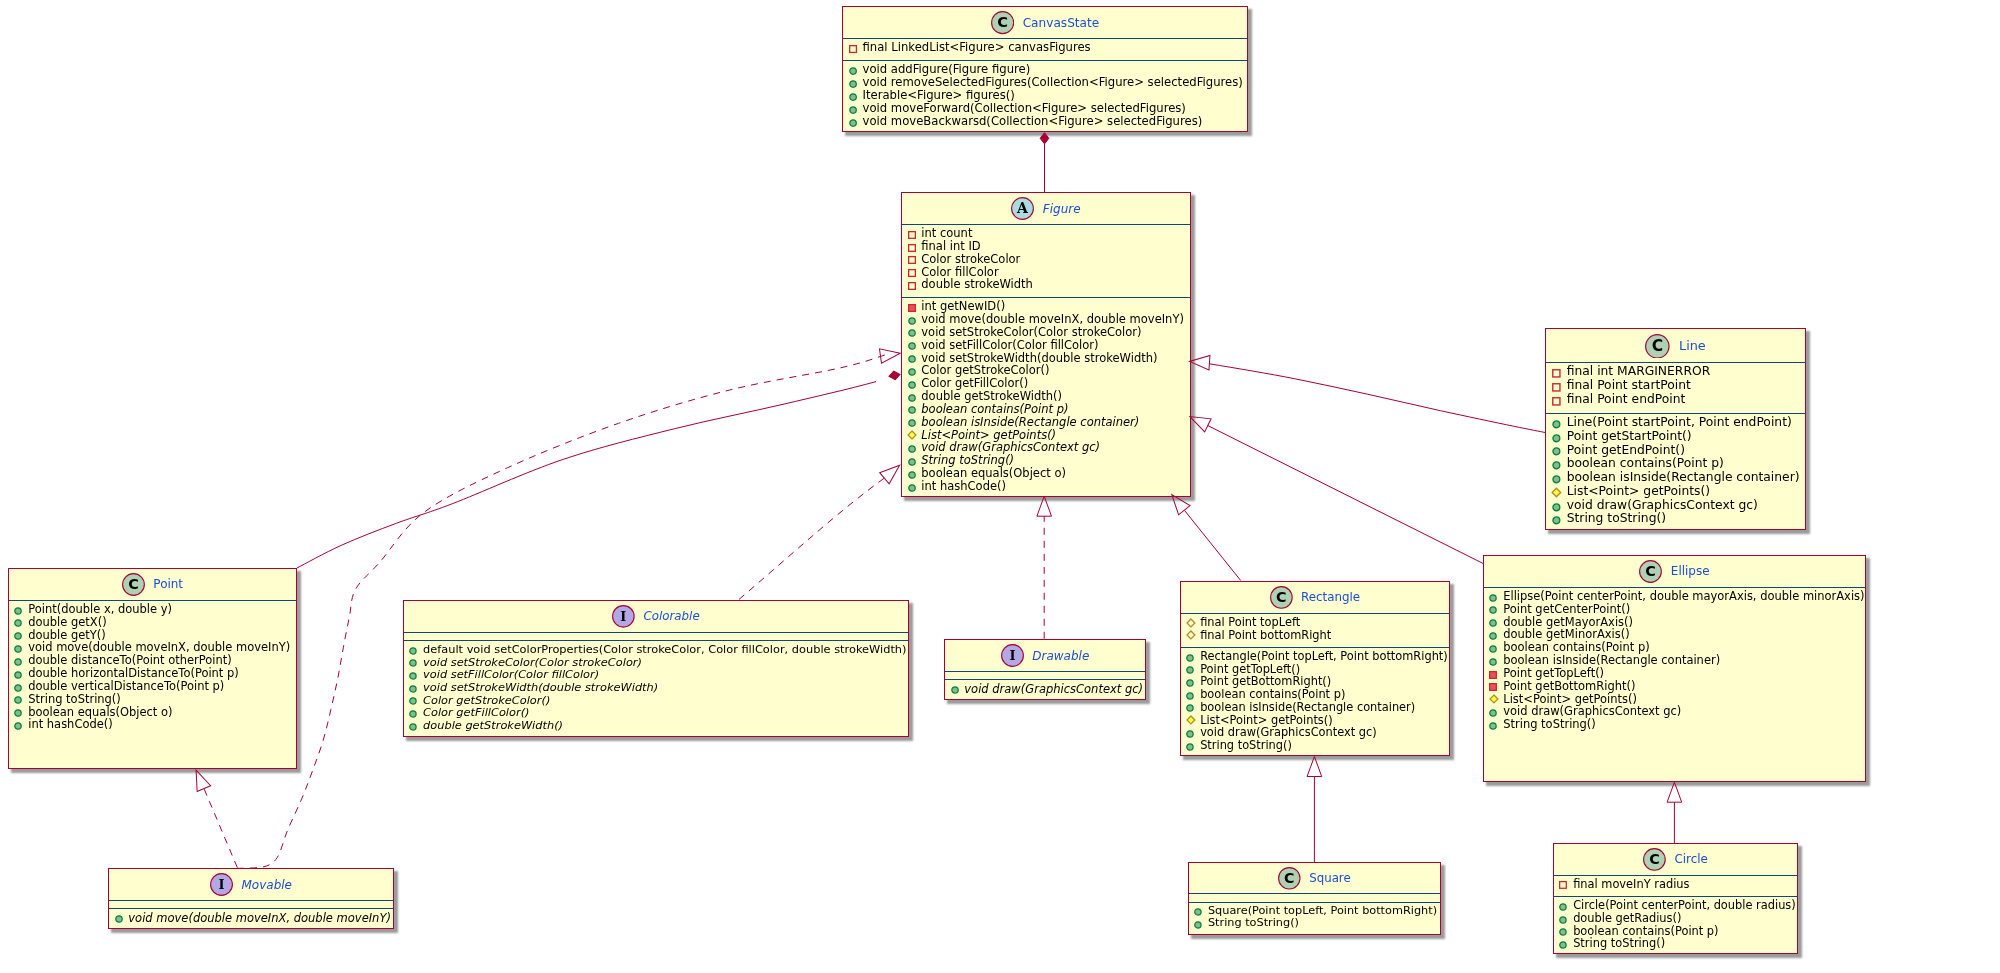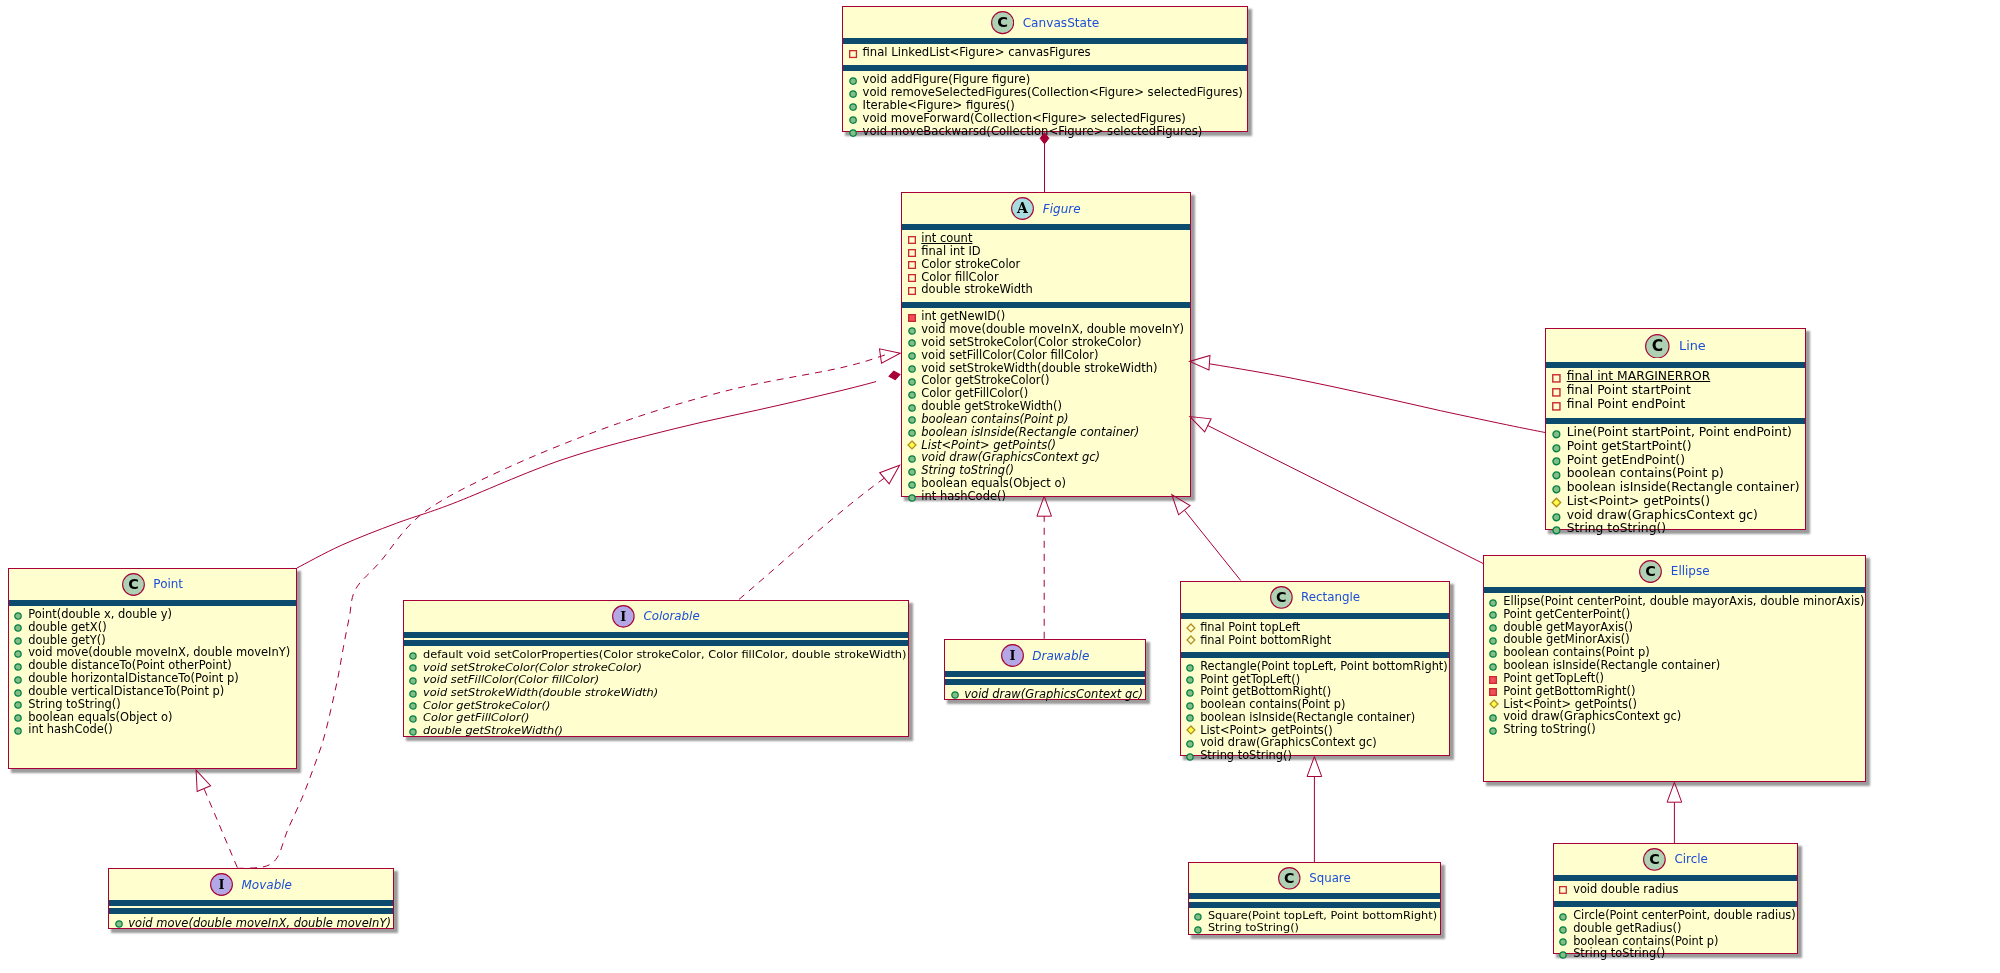--- a/index.html
+++ b/index.html
@@ -9,27 +9,27 @@
        -webkit-font-smoothing:antialiased;}
   #canvas{position:relative;width:2000px;height:973px;}
   svg.links{position:absolute;left:0;top:0;width:2000px;height:973px;overflow:visible;}
   .cls{position:absolute;box-sizing:border-box;border:1px solid #A80036;
        background:#FEFECE;box-shadow:3px 3px 2px 0.5px rgba(155,155,155,1);}
   .cls{--s:1;}
   .cls .hdr{height:calc(31px * var(--s));display:flex;align-items:center;justify-content:center;
             box-sizing:border-box;padding-top:calc(0.7px * var(--s));}
   .cls .hdr .ttl{font-size:calc(12px * var(--s));color:#1d4ed8;white-space:nowrap;line-height:calc(12px * var(--s));}
   .cls .hdr .ttl.it{font-style:italic;}
-  .cmp{border-top:6px solid #0c4a6e;padding:calc(3.3px * var(--s)) 0 calc(4.5px * var(--s)) 0;box-sizing:border-box;}
+  .cmp{border-top:1px solid #0c4a6e;padding:calc(3.3px * var(--s)) 0 calc(4.5px * var(--s)) 0;box-sizing:border-box;}
   .cmp.empty{height:calc(8.4px * var(--s));padding:0;}
   .row{height:calc(12.85px * var(--s));line-height:calc(12.85px * var(--s));font-size:calc(11.5px * var(--s));color:#000;
        white-space:nowrap;position:relative;padding-left:calc(19.3px * var(--s));}
   .row .txt{position:relative;top:calc(-1.2px * var(--s));}
   .row .txt.it{font-style:italic;}
-  .row .txt.st{text-decoration:underline;}
+  .row .txt.st{}
   .mk{position:absolute;top:50%;}
   .mk.m10{width:calc(10px * var(--s));height:calc(10px * var(--s));margin-top:calc(-5px * var(--s));left:calc(4.5px * var(--s));}
   .mk.m12{width:calc(12px * var(--s));height:calc(12px * var(--s));margin-top:calc(-6.8px * var(--s));left:calc(3.9px * var(--s));}
   .icn{display:inline-block;vertical-align:middle;margin-right:calc(8.5px * var(--s));width:calc(23px * var(--s));height:calc(23px * var(--s));}
 </style>
 </head>
 <body>
 
 <div id="canvas">
 
@@ -396,21 +396,21 @@
   <div class="hdr">
     <svg class="icn" width="23" height="23" viewBox="0 0 23 23">
           <circle cx="11.5" cy="11.5" r="10.9" fill="#ADD1B2" stroke="#A80036" stroke-width="1.1"></circle>
           <text x="11.5" y="16.2" font-family="DejaVu Sans, sans-serif" font-size="14.5" font-weight="bold" text-anchor="middle" fill="#000">C</text>
         </svg>
     <span class="ttl">Circle</span>
   </div>
   <div class="cmp">
     <div class="row"><svg class="mk m10" width="10" height="10" viewBox="0 0 10 10">
             <rect x="1.65" y="1.65" width="6.7" height="6.7" fill="none" stroke="#C82930" stroke-width="1.3"></rect>
-          </svg><span class="txt">void double radius</span></div>
+          </svg><span class="txt">final moveInY radius</span></div>
   </div>
   <div class="cmp">
     <div class="row"><svg class="mk m10" width="10" height="10" viewBox="0 0 10 10">
             <circle cx="5" cy="5" r="3.2" fill="#84BE84" stroke="#038048" stroke-width="1.25"></circle>
           </svg><span class="txt">Circle(Point centerPoint, double radius)</span></div>
     <div class="row"><svg class="mk m10" width="10" height="10" viewBox="0 0 10 10">
             <circle cx="5" cy="5" r="3.2" fill="#84BE84" stroke="#038048" stroke-width="1.25"></circle>
           </svg><span class="txt">double getRadius()</span></div>
     <div class="row"><svg class="mk m10" width="10" height="10" viewBox="0 0 10 10">
             <circle cx="5" cy="5" r="3.2" fill="#84BE84" stroke="#038048" stroke-width="1.25"></circle>

